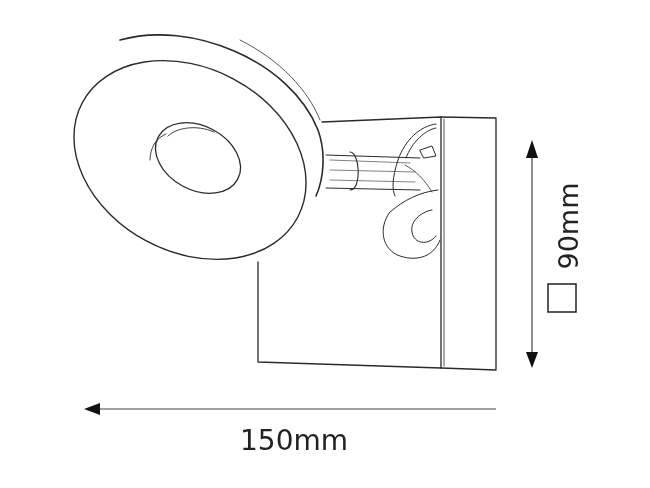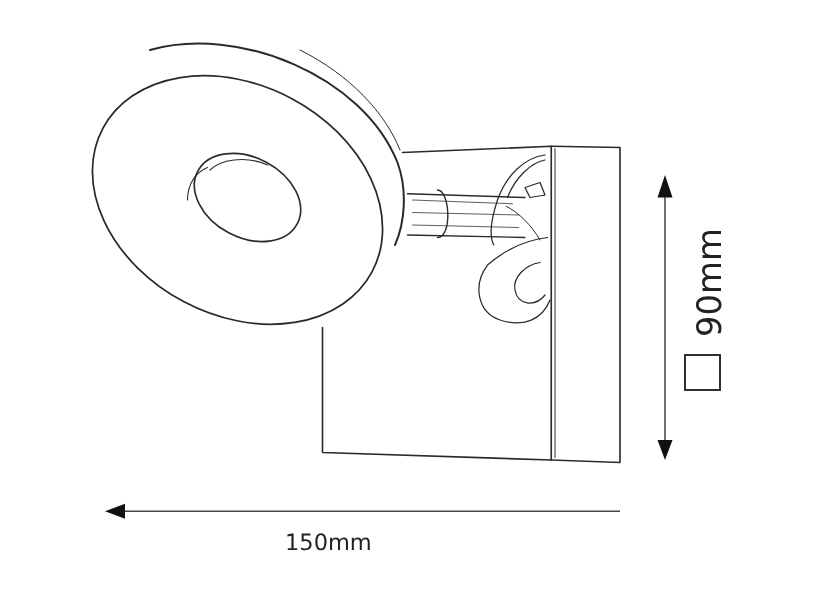--- a/index.html
+++ b/index.html
@@ -1,19 +1,19 @@
 <!DOCTYPE html>
 <html><head>
   <meta charset="utf-8">
   <style>
     html, body { margin:0; padding:0; background:#ffffff; }
     body { width:650px; height:488px; position:relative; overflow:hidden; font-family:"DejaVu Sans", sans-serif; }
     svg { position:absolute; left:0; top:0; }
     .lbl { position:absolute; color:#222; font-family:"DejaVu Sans", sans-serif; }
-    #w-label { left:228px; top:424px; font-size:18px; letter-spacing:0px; }
+    #w-label { left:240px; top:424px; font-size:28px; letter-spacing:0px; }
     #h-label { left:528px; top:214px; width:80px; font-size:27px; transform:rotate(-90deg); transform-origin:center; text-align:center; }
   </style>
 </head>
 <body>
 
 <svg width="650" height="488" viewBox="0 0 650 488" xmlns="http://www.w3.org/2000/svg">
   <g fill="none" stroke="#2a2a2a" stroke-width="1.3" stroke-linejoin="round" stroke-linecap="round">
 
     <g>
       <path d="M322,122 L441,117 L441,368 L258,362 L258,262"></path>

